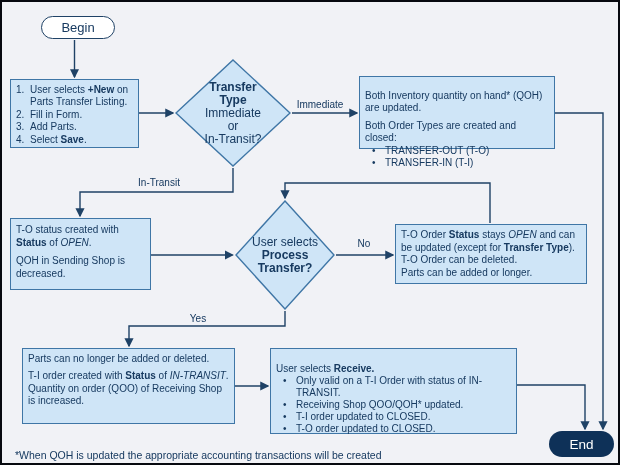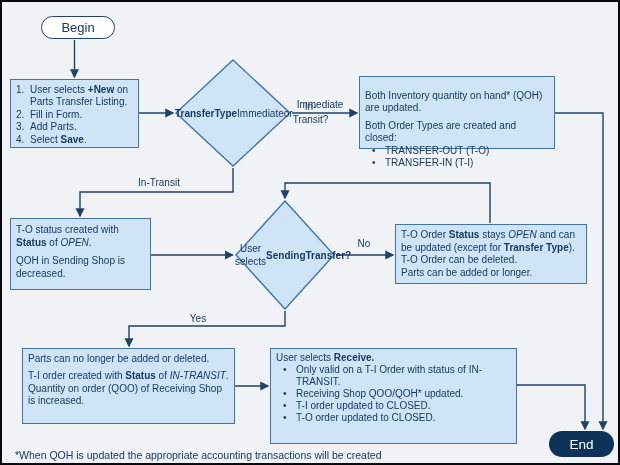--- a/index.html
+++ b/index.html
@@ -14,28 +14,28 @@
          border:1.4px solid var(--line,#1f4266);font-size:13px;}
   .end{left:547px;top:429px;width:65px;height:26px;background:var(--end-fill,#0e3158);
        color:var(--end-text,#fff);font-size:13.5px;}
   .box{background:var(--node-fill,#cfe5f7);border:1.4px solid var(--node-border,#3f76a6);
        font-size:10px;line-height:12.4px;padding:4px 5px;}
   .steps{left:8px;top:77px;width:129px;height:69px;}
   .immediate{left:357px;top:74px;width:196px;height:73px;padding-top:13px;}
   .open{left:8px;top:216px;width:141px;height:72px;line-height:13px;}
   .no{left:393px;top:222px;width:192px;height:60px;line-height:12.6px;}
   .intransit{left:20px;top:346px;width:213px;height:76px;}
-  .receive{left:268px;top:346px;width:247px;height:96px;line-height:12.1px;padding-top:3px;}
+  .receive{left:268px;top:346px;width:247px;height:86px;line-height:12.1px;padding-top:14px;}
   .diamond{position:absolute;}
   .diamond svg{position:absolute;left:0;top:0;}
   .diamond polygon{fill:var(--node-fill,#cfe5f7);stroke:var(--node-border,#3f76a6);stroke-width:1.4;}
   .d1{left:173px;top:57px;width:116px;height:108px;}
   .d2{left:233px;top:198px;width:100px;height:110px;}
-  .dtext{position:absolute;inset:0;display:flex;flex-direction:row;justify-content:flex-start;
-         align-items:center;text-align:center;font-size:10px;line-height:13px;color:var(--text,#173a60);}
+  .dtext{position:absolute;inset:0;display:flex;flex-direction:column;justify-content:center;
+         align-items:center;text-align:center;font-size:12px;line-height:13px;color:var(--text,#173a60);}
   .ln{display:flex;align-items:flex-start;}
   .ln.gap{margin-top:5px;}
   .ln.ind{padding-left:7px;}
   .mk{flex:0 0 14px;}
   .ind .mk{flex:0 0 13px;}
   .sg{flex:1 1 auto;}
   .b{font-weight:700;margin-top:9px;}
   .i{font-style:italic;}
   .elabel{position:absolute;font-size:10px;color:var(--text,#173a60);
           transform:translateX(-50%);white-space:nowrap;}
@@ -143,21 +143,21 @@
 
   <div class="diamond d2">
     <svg width="100" height="110">
       <polygon points="50,1 99,55 50,109 1,55"></polygon>
     </svg>
     <div class="dtext">
         <div class="ln">
           <span class="sg"><span>User selects</span></span>
         </div>
         <div class="ln">
-          <span class="sg"><span class="b">Sending</span></span>
+          <span class="sg"><span class="b">Process</span></span>
         </div>
         <div class="ln">
           <span class="sg"><span class="b">Transfer?</span></span>
         </div>
       </div>
   </div>
 
   <div class="node box no">
       <div class="ln">
         <span class="sg"><span>T-O Order </span><span class="b">Status</span><span> stays </span><span class="i">OPEN</span><span> and can be updated (except for </span><span class="b">Transfer Type</span><span>).</span></span>

